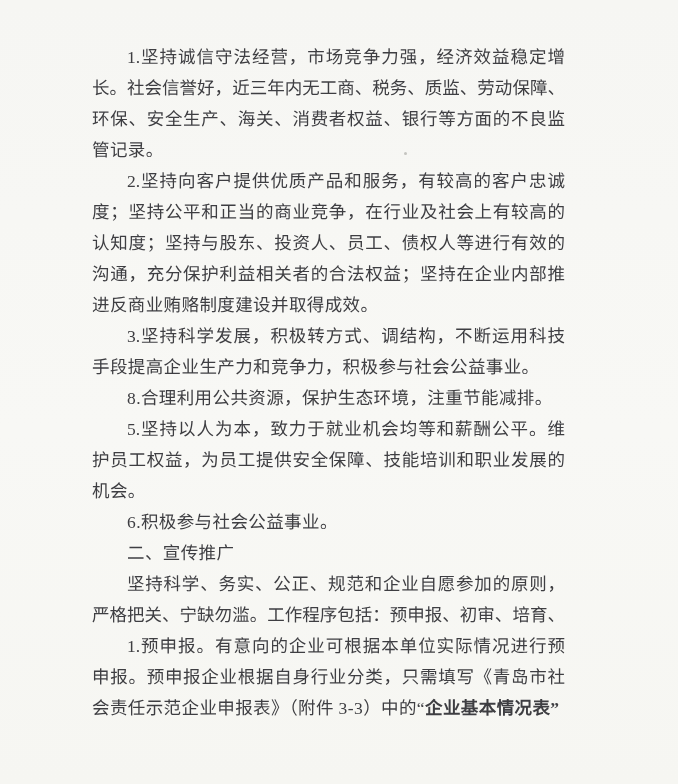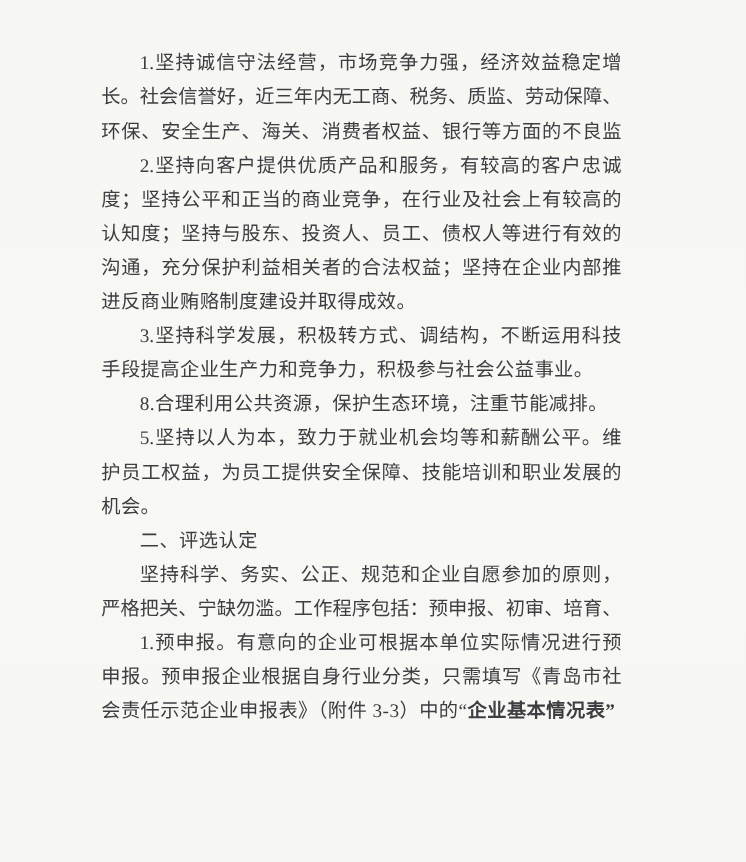--- a/index.html
+++ b/index.html
@@ -131,20 +131,21 @@
         <span>银</span>
         <span>行</span>
         <span>等</span>
         <span>方</span>
         <span>面</span>
         <span>的</span>
         <span>不</span>
         <span>良</span>
         <span>监</span>
       </div>
+      <div class="line"><span>管记录。</span></div>
       <div class="line indent justify">
         <span>2.</span>
         <span>坚</span>
         <span>持</span>
         <span>向</span>
         <span>客</span>
         <span>户</span>
         <span>提</span>
         <span>供</span>
         <span>优</span>
@@ -325,21 +326,22 @@
         <span>培</span>
         <span>训</span>
         <span>和</span>
         <span>职</span>
         <span>业</span>
         <span>发</span>
         <span>展</span>
         <span>的</span>
       </div>
       <div class="line"><span>机会。</span></div>
-      <div class="line indent"><span>二、评选认定</span></div>
+      <div class="line indent"><span>6.积极参与社会公益事业。</span></div>
+      <div class="line indent"><span>二、宣传推广</span></div>
       <div class="line indent justify">
         <span>坚</span>
         <span>持</span>
         <span>科</span>
         <span>学</span>
         <span>、</span>
         <span>务</span>
         <span>实</span>
         <span>、</span>
         <span>公</span>

